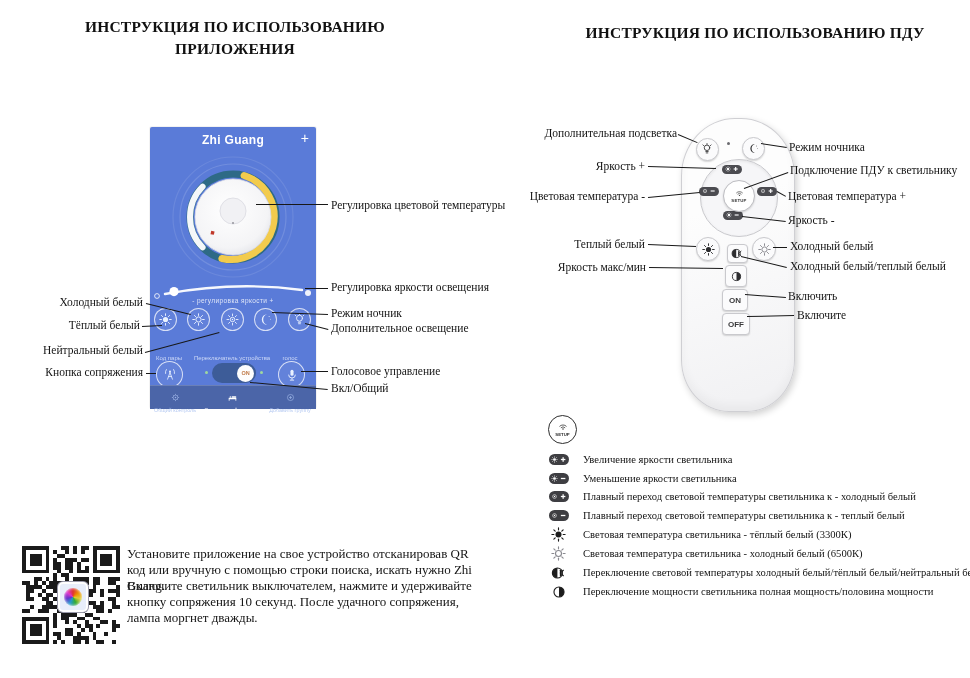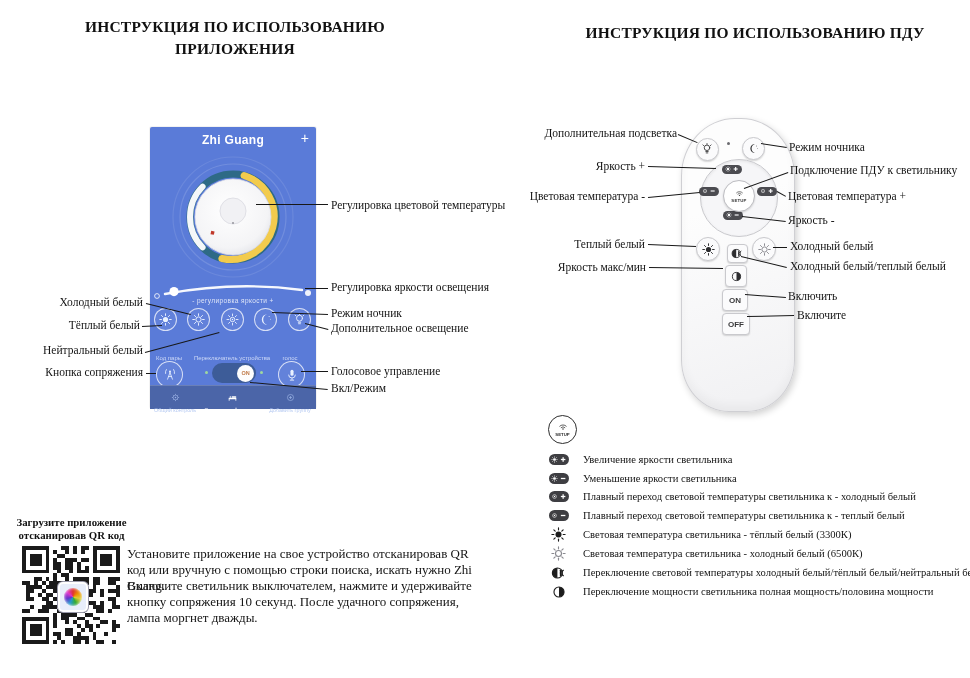--- a/index.html
+++ b/index.html
@@ -339,37 +339,33 @@
   <div class="callout r" style="left:25px;top:296px;width:118px;">Холодный белый</div>
   <div class="callout r" style="left:25px;top:319px;width:115px;text-align:right;">Тёплый белый</div>
   <div class="callout r" style="left:15px;top:344px;width:128px;">Нейтральный белый</div>
   <div class="callout r" style="left:15px;top:366px;width:128px;">Кнопка сопряжения</div>
 
   <div class="callout" style="left:331px;top:199px;">Регулировка цветовой температуры</div>
   <div class="callout" style="left:331px;top:281px;">Регулировка яркости освещения</div>
   <div class="callout" style="left:331px;top:307px;">Режим ночник</div>
   <div class="callout" style="left:331px;top:322px;">Дополнительное освещение</div>
   <div class="callout" style="left:331px;top:365px;">Голосовое управление</div>
-  <div class="callout" style="left:331px;top:382px;">Вкл/Режим</div>
+  <div class="callout" style="left:331px;top:382px;">Вкл/Общий</div>
 
   <div class="ln" style="left:146px;top:303px;width:46.3px;transform:rotate(13.7deg);"></div>
   <div class="ln" style="left:142px;top:326px;width:20px;transform:rotate(-3deg);"></div>
   <div class="ln" style="left:145px;top:352px;width:76.7px;transform:rotate(-15.1deg);"></div>
   <div class="ln" style="left:146px;top:373px;width:10px;"></div>
   <div class="ln" style="left:256px;top:204px;width:72px;"></div>
   <div class="ln" style="left:305px;top:288px;width:23px;"></div>
   <div class="ln" style="left:272px;top:312px;width:56px;transform:rotate(2deg);"></div>
   <div class="ln" style="left:305px;top:323px;width:23.8px;transform:rotate(14.6deg);"></div>
   <div class="ln" style="left:301px;top:371px;width:27px;"></div>
   <div class="ln" style="left:250px;top:382px;width:78.3px;transform:rotate(5.1deg);"></div>
 
-  <div class="abs" style="left:14px;top:516px;width:115px;text-align:center;font-weight:bold;font-size:10.8px;line-height:1.2;">
-    <span>Загрузите приложение</span><br>
-    <span>отсканировав QR код</span>
-  </div>
   <div id="qr"><svg viewBox="0 0 98 98" shape-rendering="crispEdges" fill="#1a1a1a">
         <rect x="39.20" y="0.00" width="3.92" height="3.92"></rect>
         <rect x="43.12" y="0.00" width="3.92" height="3.92"></rect>
         <rect x="50.96" y="0.00" width="3.92" height="3.92"></rect>
         <rect x="58.80" y="0.00" width="3.92" height="3.92"></rect>
         <rect x="62.72" y="0.00" width="3.92" height="3.92"></rect>
         <rect x="31.36" y="3.92" width="3.92" height="3.92"></rect>
         <rect x="43.12" y="3.92" width="3.92" height="3.92"></rect>
         <rect x="50.96" y="3.92" width="3.92" height="3.92"></rect>
         <rect x="58.80" y="3.92" width="3.92" height="3.92"></rect>

